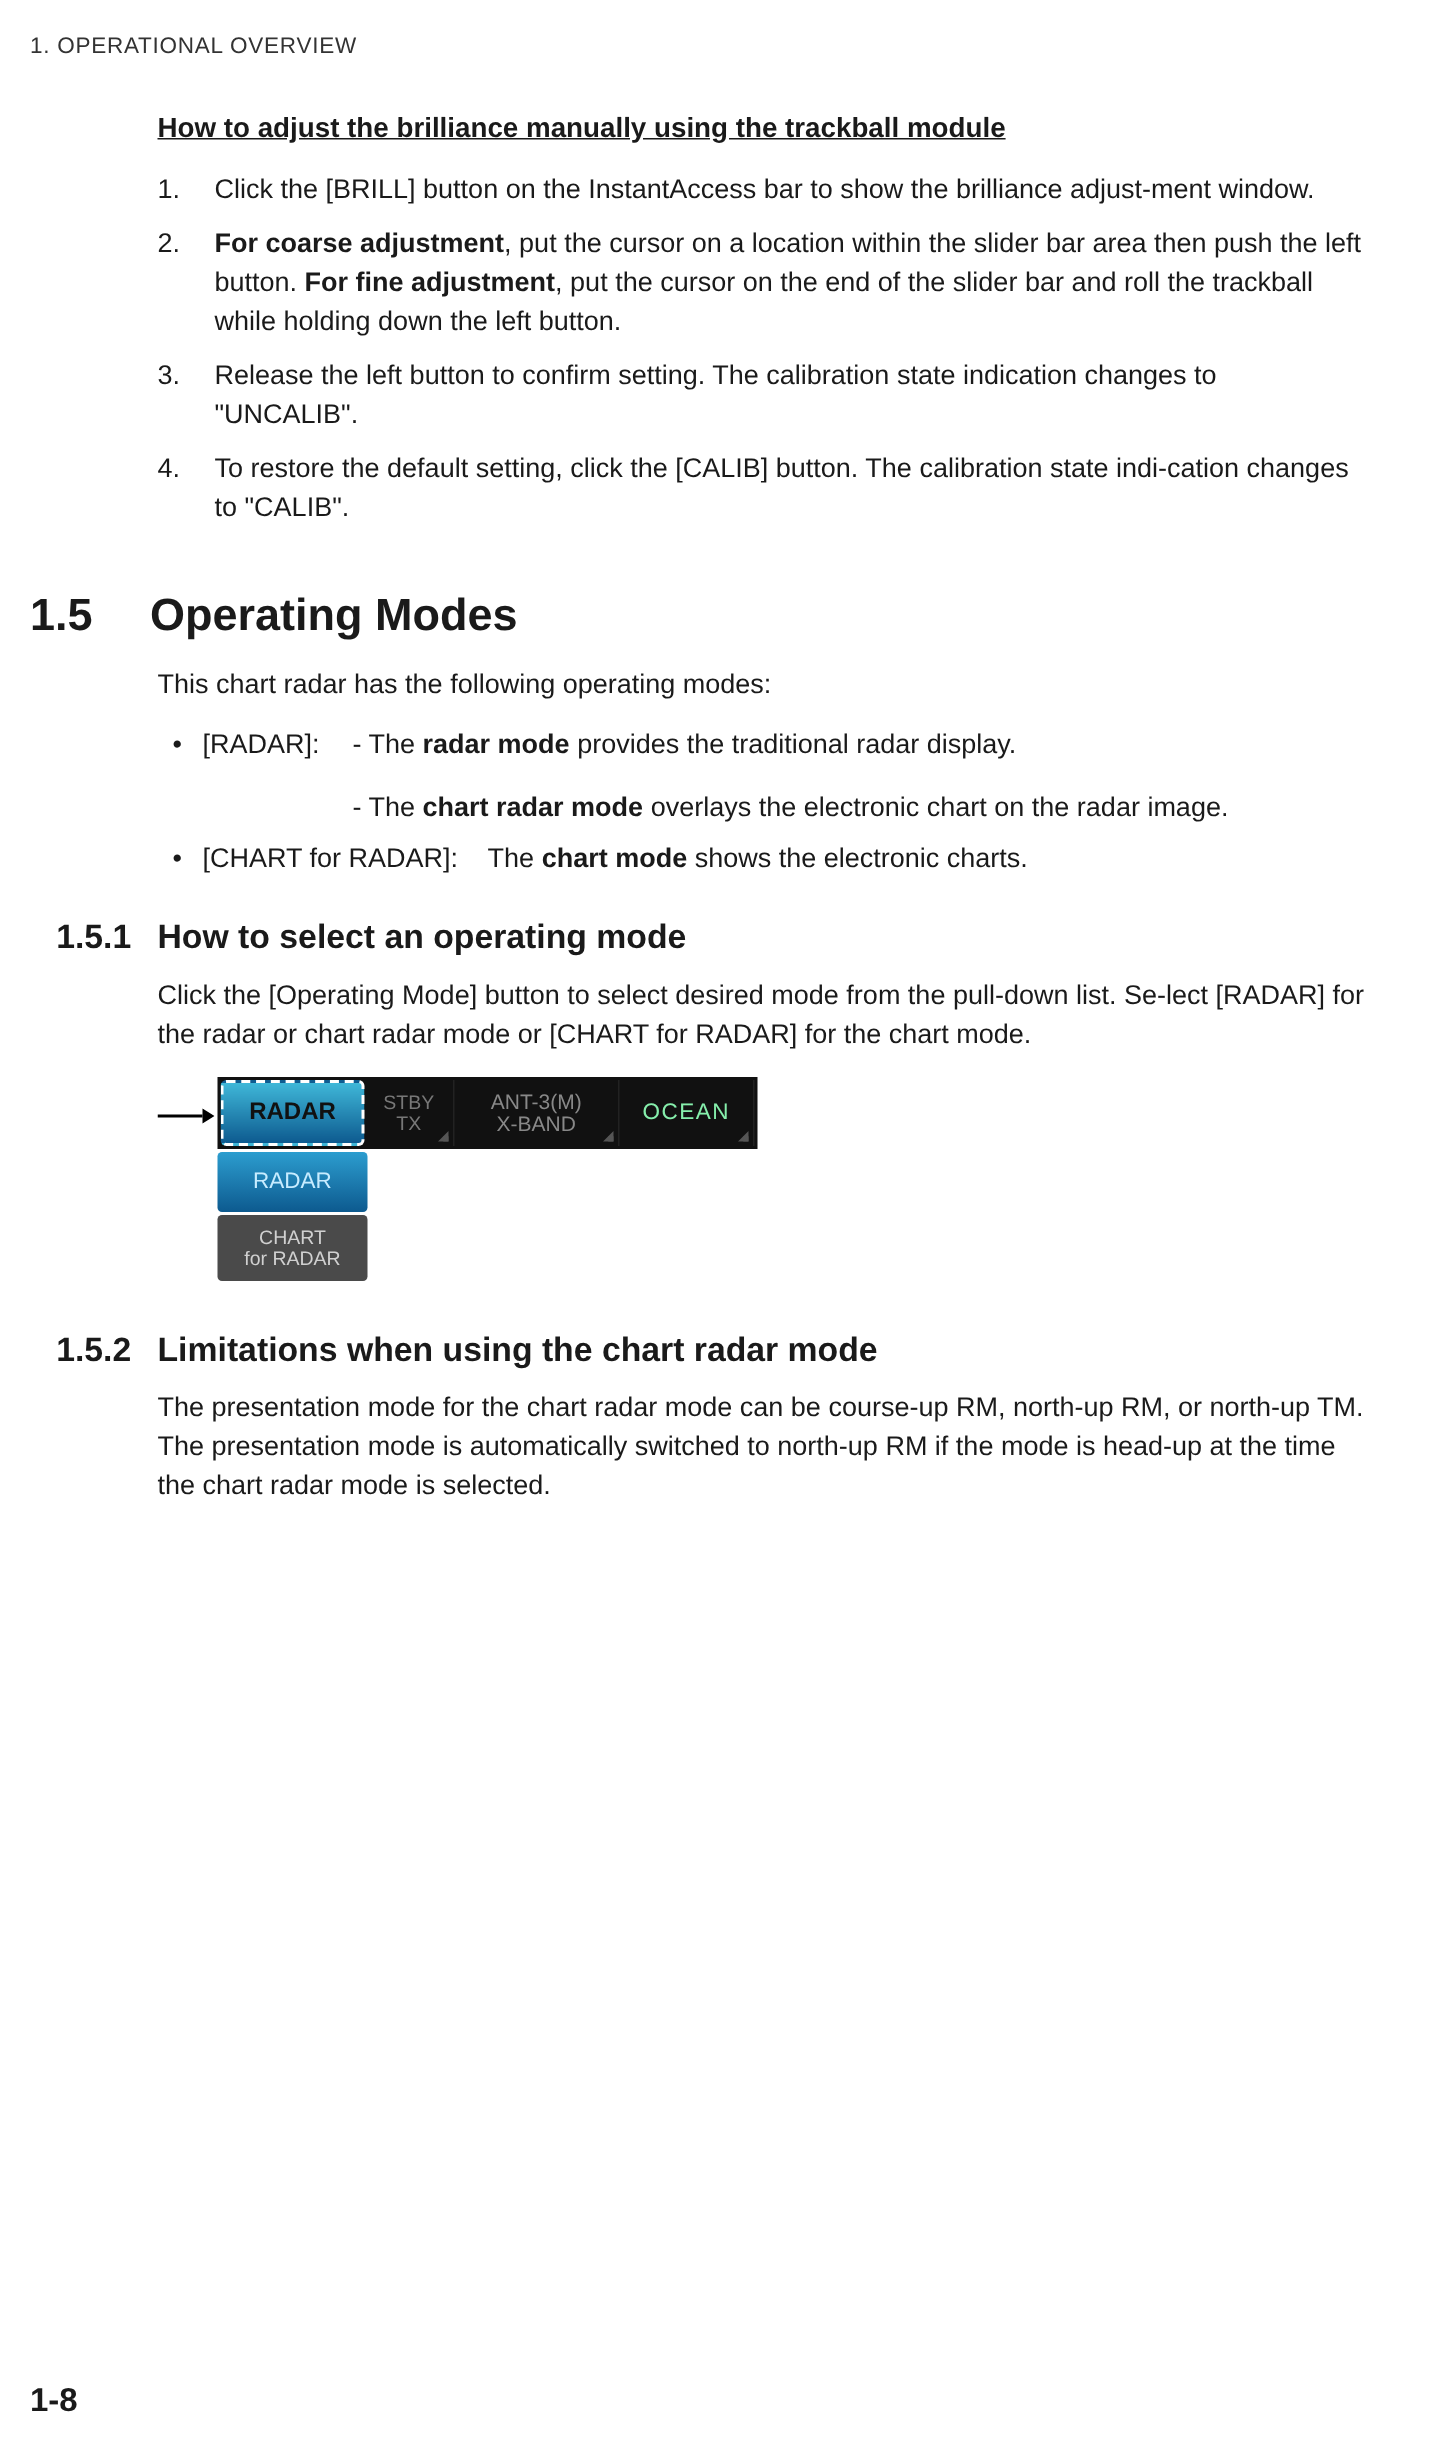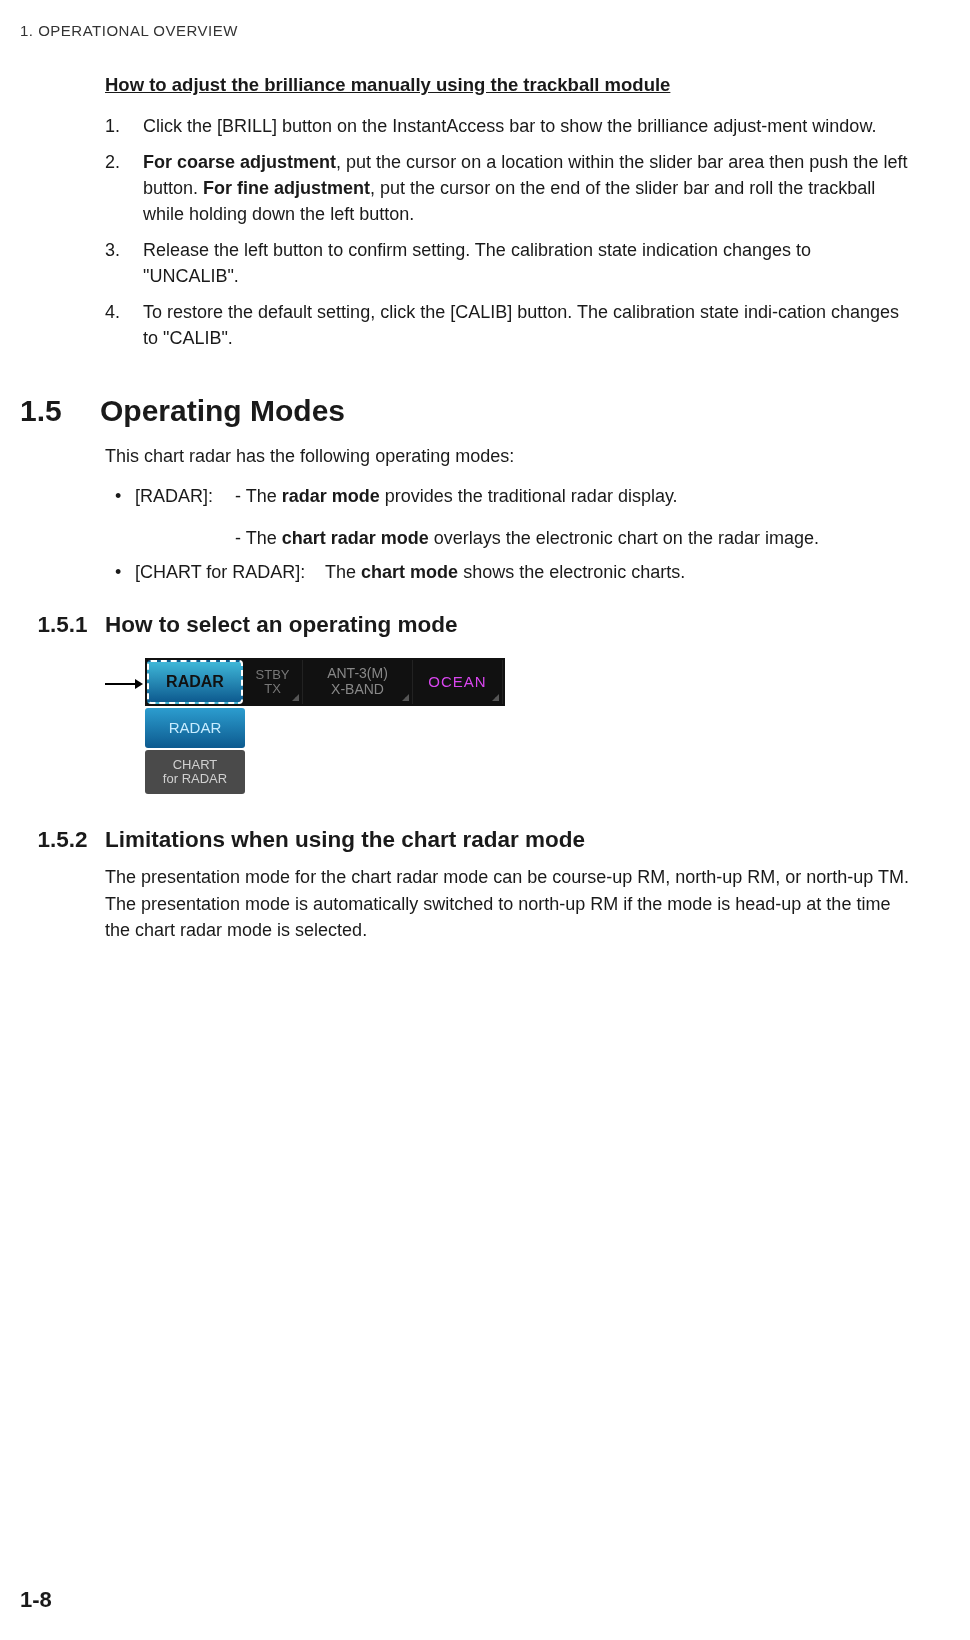--- a/index.html
+++ b/index.html
@@ -72,21 +72,21 @@
     .topbar { display: flex; height: 48px; padding: 2px; background: #111; }
     .tb-cell { display:flex; flex-direction:column; justify-content:center; align-items:center; color:#777; font-size:15px; border-right:1px solid #222; position:relative; }
     .tb-radar {
       width: 96px;
       background: linear-gradient(#3fb7d8,#0d5a8f);
       color:#111; font-weight:bold; font-size:16px;
       border:2px dashed #fff; border-radius:4px;
     }
     .tb-stby { width:60px; font-size:13px; line-height:1.1; }
     .tb-ant { width:110px; font-size:14px; line-height:1.1; color:#888; }
-    .tb-ocean { width:90px; font-size:15px; color:#d946ef; letter-spacing:1px; }
+    .tb-ocean { width:90px; font-size:15px; color:#86efac; letter-spacing:1px; }
     .tri { position:absolute; right:3px; bottom:3px; width:0;height:0;border-left:7px solid transparent;border-top:7px solid transparent;border-right:7px solid #555;border-bottom:7px solid #555; transform:scale(.5); transform-origin:bottom right; }
     .dropdown { width:100px; margin-top:2px; }
     .dd-item { height:40px; display:flex;align-items:center;justify-content:center;font-size:15px;color:#d0d0d0;border-radius:3px;margin-bottom:2px;}
     .dd-radar { background: linear-gradient(#2c9dcf,#0d5a8f); color:#c7ecff; }
     .dd-chart { background:#4a4a4a; flex-direction:column; line-height:1.05; font-size:13px; height:44px;text-align:right; }
     .page-num { position: fixed; left: 20px; bottom: 24px; font-size: 22px; font-weight: bold; }
   </style>
 </head>
 <body>
 
@@ -127,20 +127,21 @@
       <span>The </span><span class="bold">chart mode</span><span> shows the electronic charts.</span>
     </li>
   </ul>
 </div>
 
 <h2 class="subsection-title">
   <span class="sub-num">1.5.1</span><span>How to select an operating mode</span>
 </h2>
 
 <div class="indent">
+  <p class="body-text">Click the [Operating Mode] button to select desired mode from the pull-down list. Se-lect [RADAR] for the radar or chart radar mode or [CHART for RADAR] for the chart mode.</p>
 
   <div class="figure">
     <div class="arrow">
       <svg width="38" height="12" viewBox="0 0 38 12">
           <line x1="0" y1="6" x2="30" y2="6" stroke="#000" stroke-width="2"></line>
           <polygon points="30,1 38,6 30,11" fill="#000"></polygon>
         </svg>
     </div>
     <div class="ui">
       <div class="topbar">

